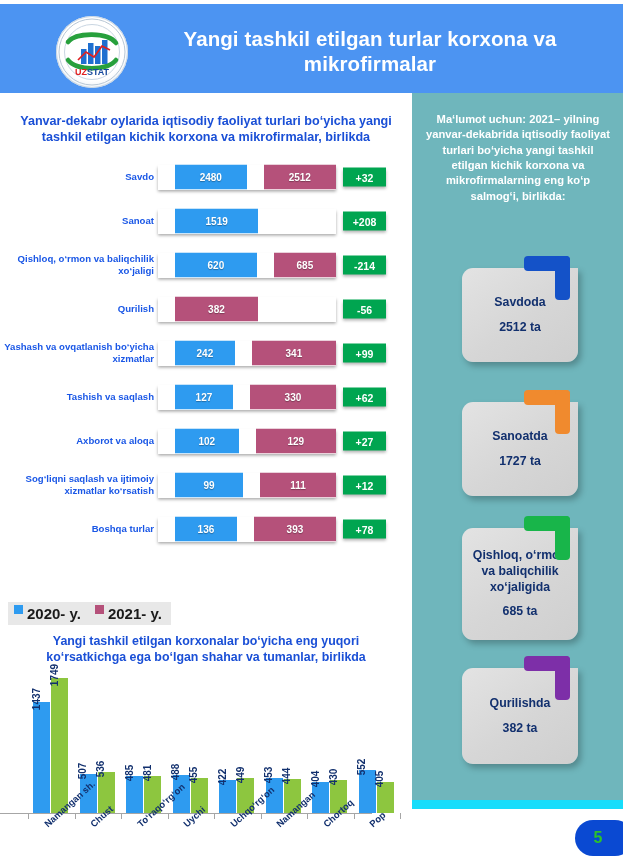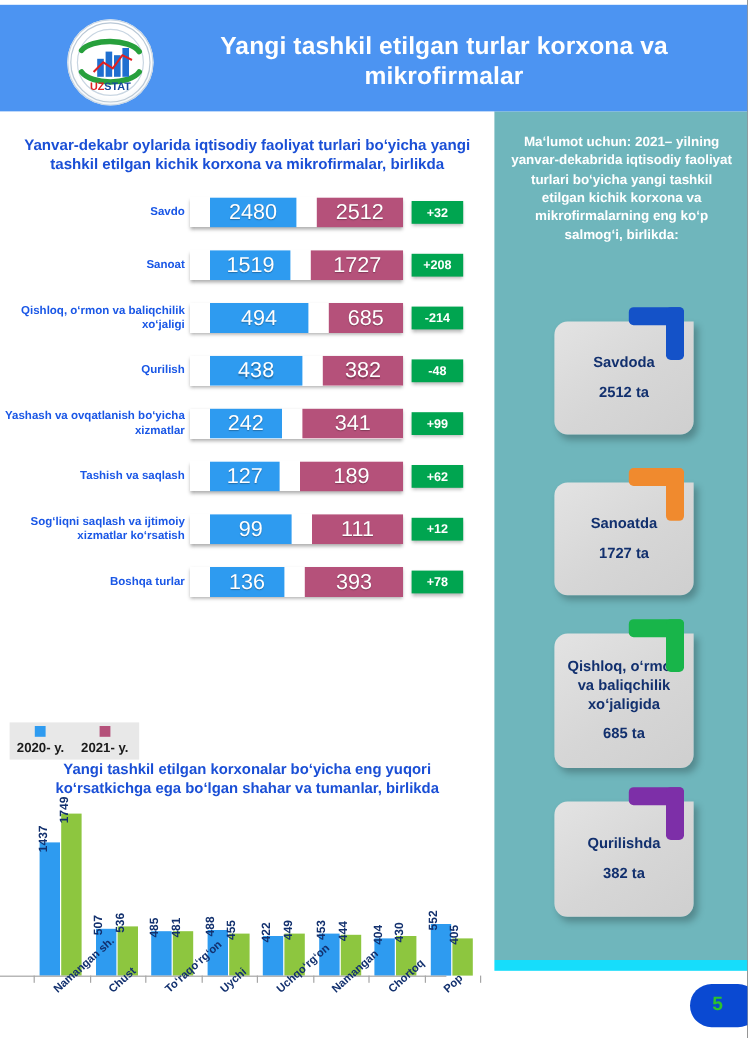--- a/index.html
+++ b/index.html
@@ -24,31 +24,31 @@
 
   
   .rows{position:absolute;left:0;top:62px;width:412px;}
   .row{position:relative;height:44px;}
   .row-label{position:absolute;right:258px;width:154px;top:50%;transform:translateY(-50%);
       text-align:right;color:#1a57e6;font-size:9.6px;font-weight:bold;line-height:1.22;}
   .bar{position:absolute;left:158px;top:50%;transform:translateY(-50%);
       width:178px;height:25px;display:flex;overflow:hidden;
       box-shadow:0 2px 3px rgba(0,0,0,.35);}
   .seg{display:flex;align-items:center;justify-content:center;color:#fff;
-       font-size:18px;font-weight:normal;text-shadow:0 1px 1px rgba(0,0,0,.3);margin-left:17px;}
+       font-size:10px;font-weight:bold;text-shadow:0 1px 1px rgba(0,0,0,.3);margin-left:17px;}
   .seg.a{background:#2e9bf0;}
   .seg.b{background:#b5517a;}
   .badge{position:absolute;left:343px;top:50%;transform:translateY(-50%);
       width:43px;height:19px;background:#00a550;color:#fff;font-size:10.5px;font-weight:bold;
       display:flex;align-items:center;justify-content:center;
       box-shadow:0 2px 3px rgba(0,0,0,.3);}
 
   .legend1{position:absolute;left:8px;top:509px;background:#e8e8e8;padding:3px 9px 3px 6px;
       display:flex;gap:14px;align-items:center;}
-  .legend1 .li{display:flex;align-items:center;gap:4px;font-size:11px;font-weight:bold;color:#1a1a1a;flex-direction:column;}
+  .legend1 .li{display:flex;gap:4px;font-size:15px;font-weight:bold;color:#1a1a1a;}
   .sw{width:9px;height:9px;display:inline-block;}
 
   #title2{position:absolute;left:14px;top:540px;width:384px;font-size:12.4px;}
 
   
   .colchart{position:absolute;left:28px;top:585px;width:372px;height:135px;}
   .plot{position:absolute;left:0;bottom:0;width:100%;height:135px;}
   .grp{position:absolute;bottom:0;display:flex;align-items:flex-end;gap:1px;}
   .cbar{position:relative;width:17px;}
   .cbar.b2020{background:#2e9bf0;}
@@ -115,55 +115,61 @@
           <div class="bar">
             <div class="seg a" style="width:49.67948717948718%">2480</div>
             <div class="seg b" style="width:50.32051282051282%">2512</div>
           </div>
           <div class="badge">+32</div>
         </div>
         <div class="row">
           <div class="row-label">Sanoat</div>
           <div class="bar">
             <div class="seg a" style="width:46.79605668515096%">1519</div>
-            <div class="seg b" style="width:53.20394331484904%">1727</div>
           </div>
           <div class="badge">+208</div>
         </div>
         <div class="row">
           <div class="row-label">Qishloq, o‘rmon va baliqchilik xo‘jaligi</div>
           <div class="bar">
-            <div class="seg a" style="width:56.755050505050505%">494</div>
+            <div class="seg a" style="width:56.755050505050505%">620</div>
             <div class="seg b" style="width:43.244949494949495%">685</div>
           </div>
           <div class="badge">-214</div>
         </div>
         <div class="row">
           <div class="row-label">Qurilish</div>
           <div class="bar">
-            <div class="seg a" style="width:53.41463414634147%">438</div>
             <div class="seg b" style="width:46.58536585365854%">382</div>
           </div>
-          <div class="badge">-48</div>
+          <div class="badge">-56</div>
         </div>
         <div class="row">
           <div class="row-label">Yashash va ovqatlanish bo‘yicha xizmatlar</div>
           <div class="bar">
             <div class="seg a" style="width:41.509433962264154%">242</div>
             <div class="seg b" style="width:58.490566037735846%">341</div>
           </div>
           <div class="badge">+99</div>
         </div>
         <div class="row">
           <div class="row-label">Tashish va saqlash</div>
           <div class="bar">
             <div class="seg a" style="width:40.189873417721515%">127</div>
-            <div class="seg b" style="width:59.81012658227848%">189</div>
+            <div class="seg b" style="width:59.81012658227848%">330</div>
           </div>
           <div class="badge">+62</div>
+        </div>
+        <div class="row">
+          <div class="row-label">Axborot va aloqa</div>
+          <div class="bar">
+            <div class="seg a" style="width:44.15584415584416%">102</div>
+            <div class="seg b" style="width:55.84415584415584%">129</div>
+          </div>
+          <div class="badge">+27</div>
         </div>
         <div class="row">
           <div class="row-label">Sog‘liqni saqlash va ijtimoiy xizmatlar ko‘rsatish</div>
           <div class="bar">
             <div class="seg a" style="width:47.14285714285714%">99</div>
             <div class="seg b" style="width:52.85714285714286%">111</div>
           </div>
           <div class="badge">+12</div>
         </div>
         <div class="row">

